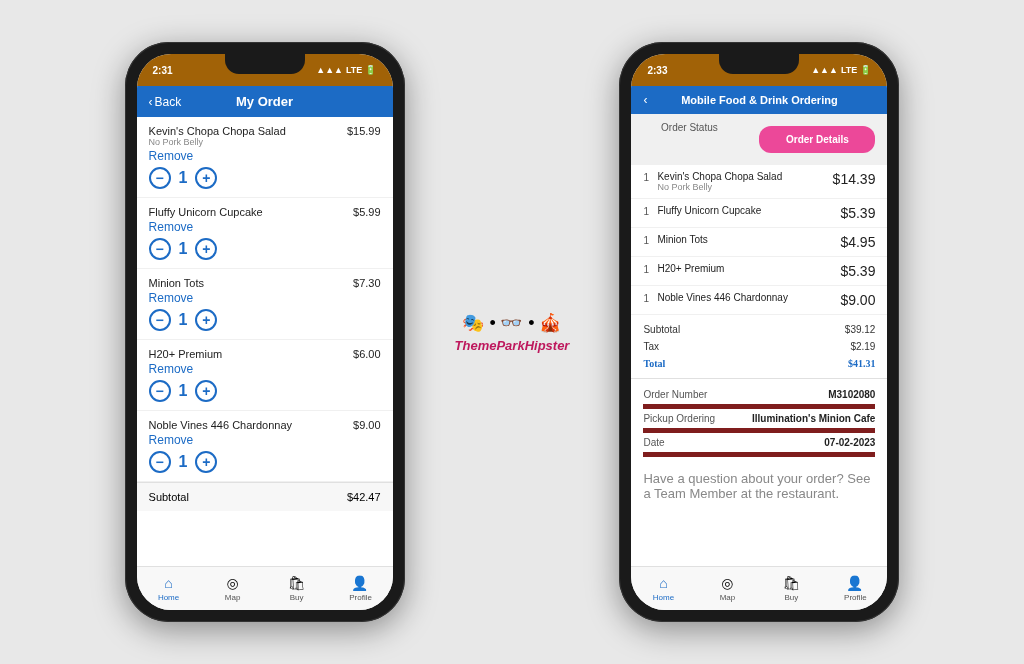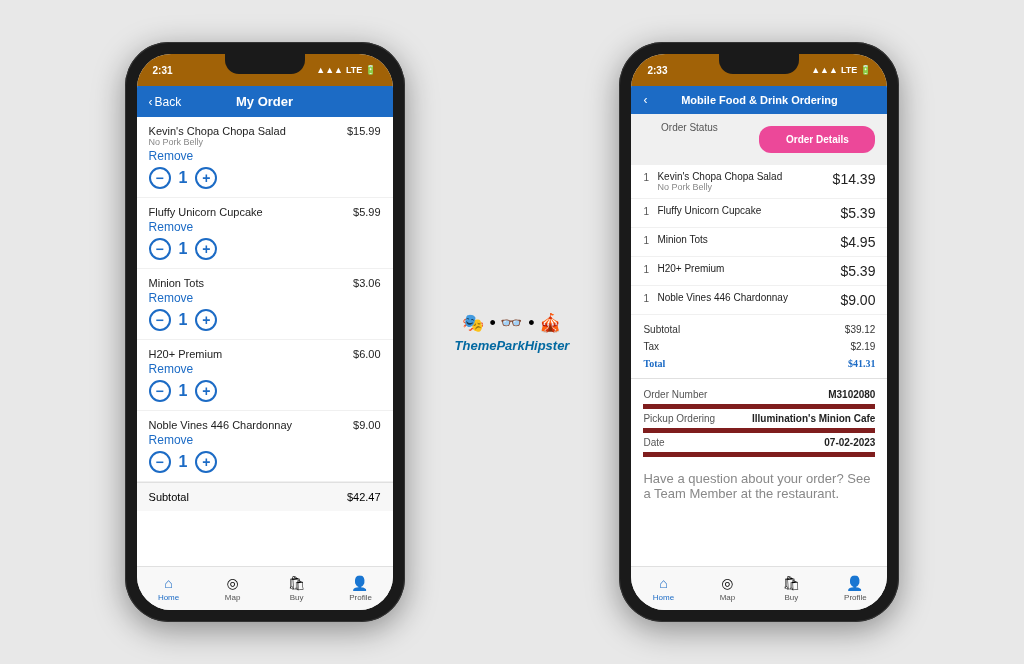--- a/index.html
+++ b/index.html
@@ -291,21 +291,21 @@
     .watermark {
       display: flex;
       align-items: center;
       justify-content: center;
       gap: 8px;
       padding: 0 10px;
     }
     .watermark-text {
       font-size: 13px;
       font-weight: 700;
-      color: #0369a1;
+      color: #be185d;
       font-style: italic;
     }
   </style>
 </head>
 <body>
 
 <div class="phone">
   <div class="phone-inner">
 
     <div class="notch-bar">
@@ -356,21 +356,21 @@
           <span class="qty-num">1</span>
           <div class="qty-btn">+</div>
         </div>
       </div>
 
       <div class="order-item">
         <div class="order-item-row">
           <div>
             <div class="item-name">Minion Tots</div>
           </div>
-          <div class="item-price">$3.06</div>
+          <div class="item-price">$7.30</div>
         </div>
         <div class="remove-link">Remove</div>
         <div class="qty-row">
           <div class="qty-btn">−</div>
           <span class="qty-num">1</span>
           <div class="qty-btn">+</div>
         </div>
       </div>
 
       <div class="order-item">

